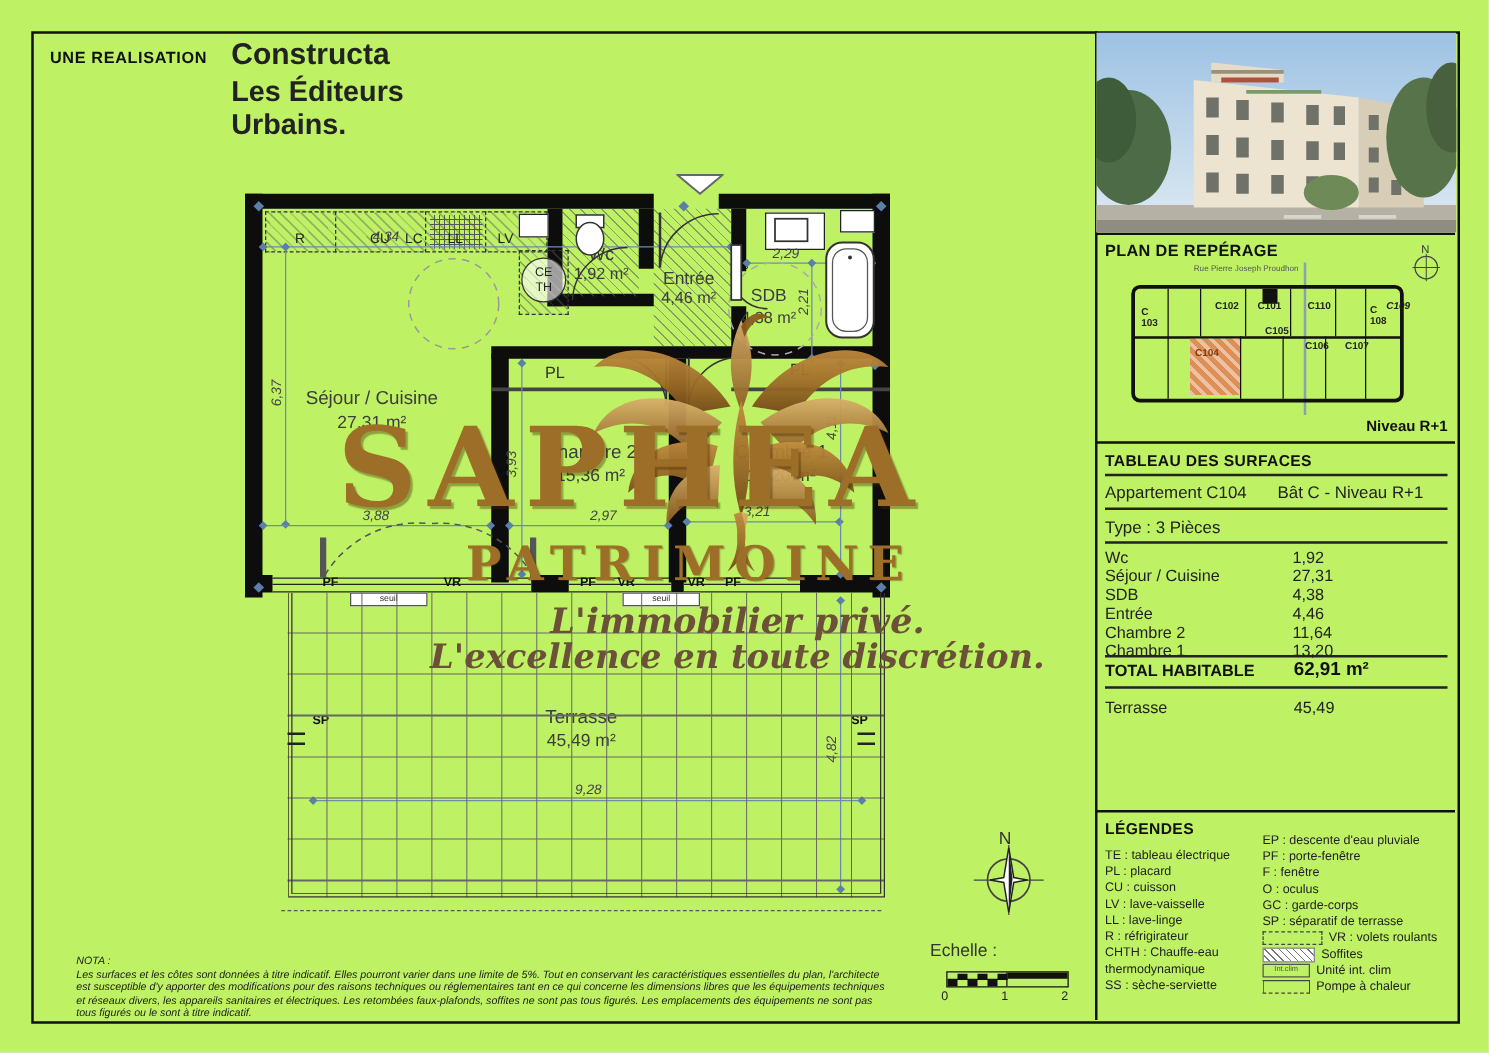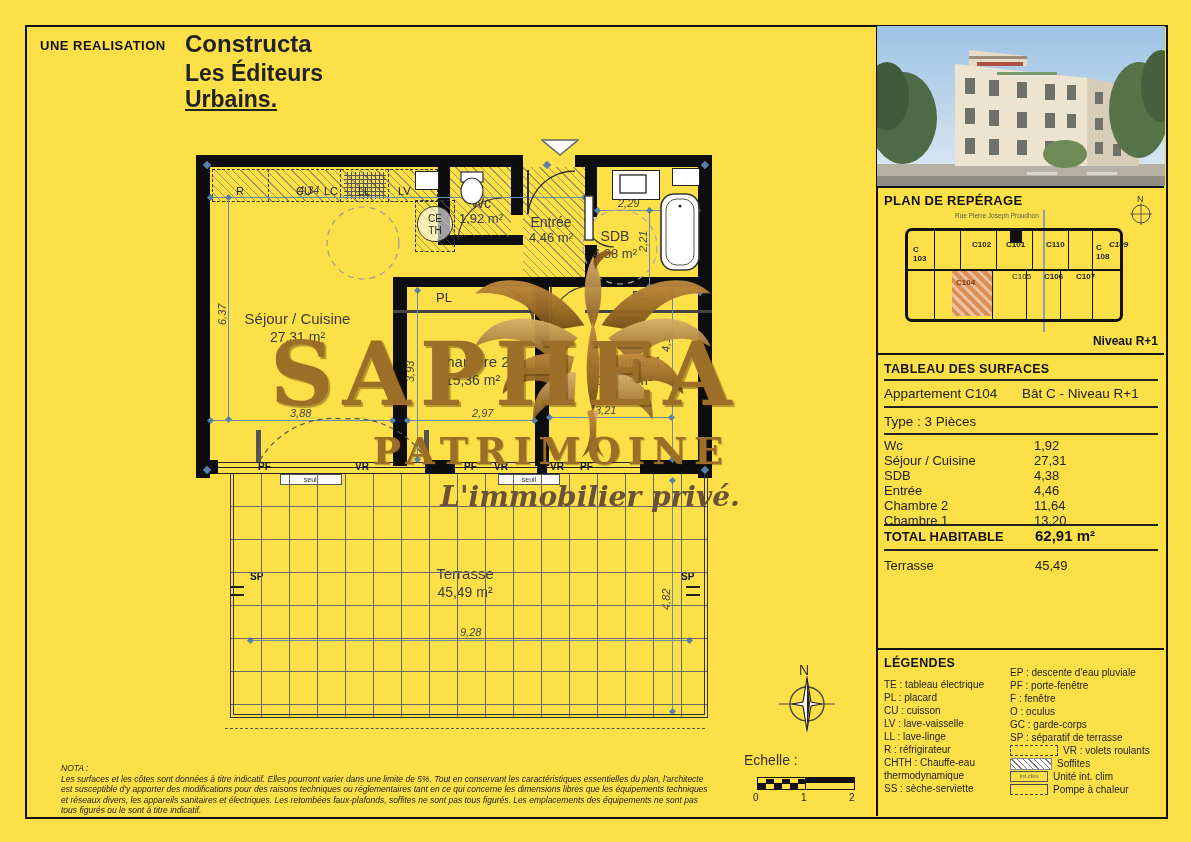--- a/index.html
+++ b/index.html
@@ -1,24 +1,24 @@
 <!DOCTYPE html>
 <html><head>
 <meta charset="utf-8">
 <style>
   html,body{margin:0;padding:0;background:#e8e8e8;}
-  .page{position:relative;width:1191px;height:842px;background:#fde047;
+  .page{position:relative;width:1191px;height:842px;background:#bef264;
         font-family:"Liberation Sans",sans-serif;overflow:hidden;margin:0 auto;}
   .frame{position:absolute;left:25px;top:25px;width:1139px;height:790px;border:2px solid #111;}
   .abs{position:absolute;}
   
   .realisation{position:absolute;left:40px;top:38px;font-size:13px;font-weight:bold;letter-spacing:.5px;color:#111;}
   .dev1{position:absolute;left:185px;top:30px;font-size:24px;font-weight:bold;color:#222;}
   .dev2{position:absolute;left:185px;top:60px;font-size:23px;font-weight:bold;color:#222;}
-  .dev3{position:absolute;left:185px;top:86px;font-size:23px;font-weight:bold;color:#222;text-decoration:underline;}
+  .dev3{position:absolute;left:185px;top:86px;font-size:23px;font-weight:bold;color:#222;}
   .milos{position:absolute;left:500px;top:48px;font-size:56px;font-weight:900;color:#000;letter-spacing:-2px;font-family:"DejaVu Sans",sans-serif;}
   
   .wall{position:absolute;background:#0d0d0d;}
   .thinline{position:absolute;background:#444;}
   .hatch{background:repeating-linear-gradient(45deg,rgba(255,255,255,0) 0 5px,rgba(90,90,90,.55) 5px 6px);}
   .dashedbox{border:1.5px dashed #333;}
   .roomlabel{position:absolute;color:#3c3c3c;font-size:15px;text-align:center;line-height:18px;}
   .roomlabel .area{font-size:14px;}
   .sml{position:absolute;font-weight:bold;color:#111;font-size:10px;}
   .pl{position:absolute;color:#333;font-size:13px;}
@@ -310,20 +310,21 @@
       <path d="M150,34 C138,60 136,86 150,120 C164,86 162,60 150,34 Z" fill="url(#gold2)"></path>
       <path d="M150,40 C156,28 168,24 176,32 C166,31 158,38 153,50 Z" fill="#8a5c20"></path>
       <path d="M150,110 C140,150 140,185 150,218 C160,185 160,150 150,110 Z" fill="url(#gold)"></path>
       <path d="M150,214 C142,238 146,258 163,270 C151,252 152,232 157,216 Z" fill="url(#gold2)"></path>
       <path d="M150,214 C158,238 154,258 137,270 C149,252 148,232 143,216 Z" fill="url(#gold)"></path>
     </g>
   </svg>
   <div class="wm-brand">SAPHEA</div>
   <div class="wm-brand2">PATRIMOINE</div>
   <div class="wm-tag1">L'immobilier privé.</div>
+  <div class="wm-tag2">L'excellence en toute discrétion.</div>
 
   <div class="nota">
     <div>NOTA :</div>
     <div>Les surfaces et les côtes sont données à titre indicatif. Elles pourront varier dans une limite de 5%. Tout en conservant les caractéristiques essentielles du plan, l'architecte est susceptible d'y apporter des modifications pour des raisons techniques ou réglementaires tant en ce qui concerne les dimensions libres que les équipements techniques et réseaux divers, les appareils sanitaires et électriques. Les retombées faux-plafonds, soffites ne sont pas tous figurés. Les emplacements des équipements ne sont pas tous figurés ou le sont à titre indicatif.</div>
   </div>
 
   <div class="abs" style="left:799px;top:662px;font-size:14px;color:#333">N</div>
   <svg class="abs" style="left:774px;top:672px" width="66" height="66">
     <circle cx="33" cy="32" r="17" fill="none" stroke="#444" stroke-width="1.4"></circle>
     <line x1="5" y1="32" x2="61" y2="32" stroke="#444" stroke-width="1"></line>
@@ -429,21 +430,21 @@
     <div class="site-c104"></div>
   </div>
   <div id="site-units">
       <span style="position: absolute; left: 972px; top: 240px; font-size: 8px; font-weight: bold; color: rgb(34, 34, 34);">C102</span>
       <span style="position: absolute; left: 1006px; top: 240px; font-size: 8px; font-weight: bold; color: rgb(34, 34, 34);">C101</span>
       <span style="position: absolute; left: 1046px; top: 240px; font-size: 8px; font-weight: bold; color: rgb(34, 34, 34);">C110</span>
       <span style="position: absolute; left: 1109px; top: 240px; font-size: 8px; font-weight: bold; color: rgb(34, 34, 34); font-style: italic;">C109</span>
       <span style="position: absolute; left: 913px; top: 245px; width: 14px; font-size: 8px; font-weight: bold; color: rgb(34, 34, 34); line-height: 9px;">C 103</span>
       <span style="position: absolute; left: 1096px; top: 243px; width: 14px; font-size: 8px; font-weight: bold; color: rgb(34, 34, 34); line-height: 9px;">C 108</span>
       <span style="position: absolute; left: 956px; top: 278px; font-size: 8px; font-weight: bold; color: rgb(124, 60, 18);">C104</span>
-      <span style="position: absolute; left: 1012px; top: 272px; font-size: 8px; font-weight: normal; color: rgb(34, 34, 34);">C105</span>
+      <span style="position: absolute; left: 1012px; top: 260px; font-size: 8px; font-weight: bold; color: rgb(34, 34, 34);">C105</span>
       <span style="position: absolute; left: 1044px; top: 272px; font-size: 8px; font-weight: bold; color: rgb(34, 34, 34);">C106</span>
       <span style="position: absolute; left: 1076px; top: 272px; font-size: 8px; font-weight: bold; color: rgb(34, 34, 34);">C107</span>
     </div>
   <div class="niveau">Niveau R+1</div>
 
   <div class="sb-title" style="left:884px;top:362px;font-size:12.5px">TABLEAU DES SURFACES</div>
   <div class="srf-line" style="top:379px"></div>
   <div class="abs" style="left:884px;top:386px;font-size:13.5px;color:#222">Appartement C104</div>
   <div class="abs" style="left:1022px;top:386px;font-size:13.5px;color:#222">Bât C - Niveau R+1</div>
   <div class="srf-line" style="top:406px"></div>

